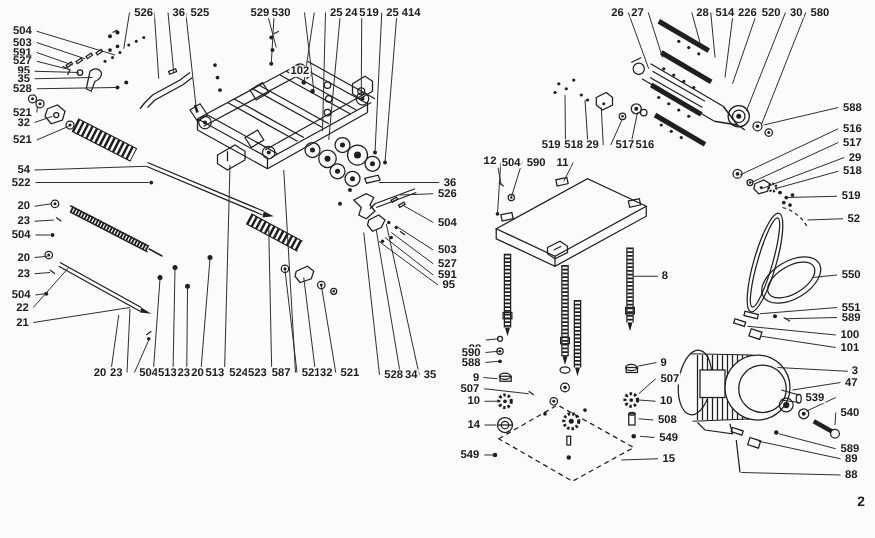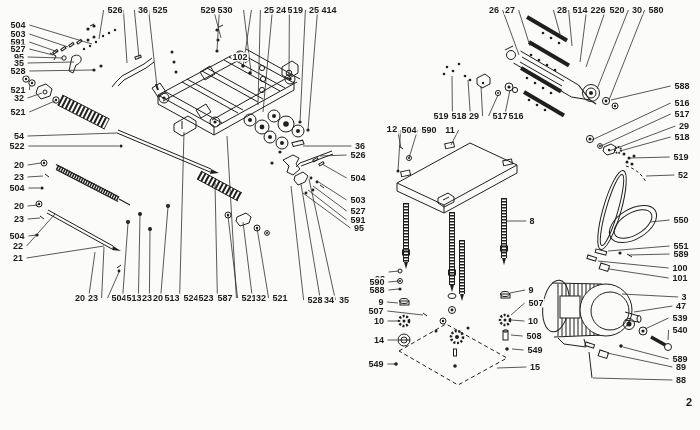--- a/index.html
+++ b/index.html
@@ -494,21 +494,21 @@
       <span class="callout" style="left: 682px; top: 137px;">518</span>
       <span class="callout" style="left: 681px; top: 157px;">519</span>
       <span class="callout" style="left: 683px; top: 175px;">52</span>
       <span class="callout" style="left: 681px; top: 220px;">550</span>
       <span class="callout" style="left: 681px; top: 246px;">551</span>
       <span class="callout" style="left: 681px; top: 254px;">589</span>
       <span class="callout" style="left: 680px; top: 268px;">100</span>
       <span class="callout" style="left: 680px; top: 278px;">101</span>
       <span class="callout" style="left: 684px; top: 297px;">3</span>
       <span class="callout" style="left: 681px; top: 306px;">47</span>
-      <span class="callout" style="left: 680px; top: 318px;">539</span>
+      <span class="callout" style="left: 652px; top: 318px;">539</span>
       <span class="callout" style="left: 680px; top: 330px;">540</span>
       <span class="callout" style="left: 680px; top: 359px;">589</span>
       <span class="callout" style="left: 681px; top: 367px;">89</span>
       <span class="callout" style="left: 681px; top: 380px;">88</span>
       <span class="callout" style="left: 392px; top: 130px; font-family: Liberation Mono, monospace;">12</span>
       <span class="callout" style="left: 409px; top: 130px;">504</span>
       <span class="callout" style="left: 429px; top: 130px;">590</span>
       <span class="callout" style="left: 450px; top: 130px;">11</span>
       <span class="callout" style="left: 532px; top: 221px;">8</span>
       <span class="callout" style="left: 380px; top: 279px;">98</span>

